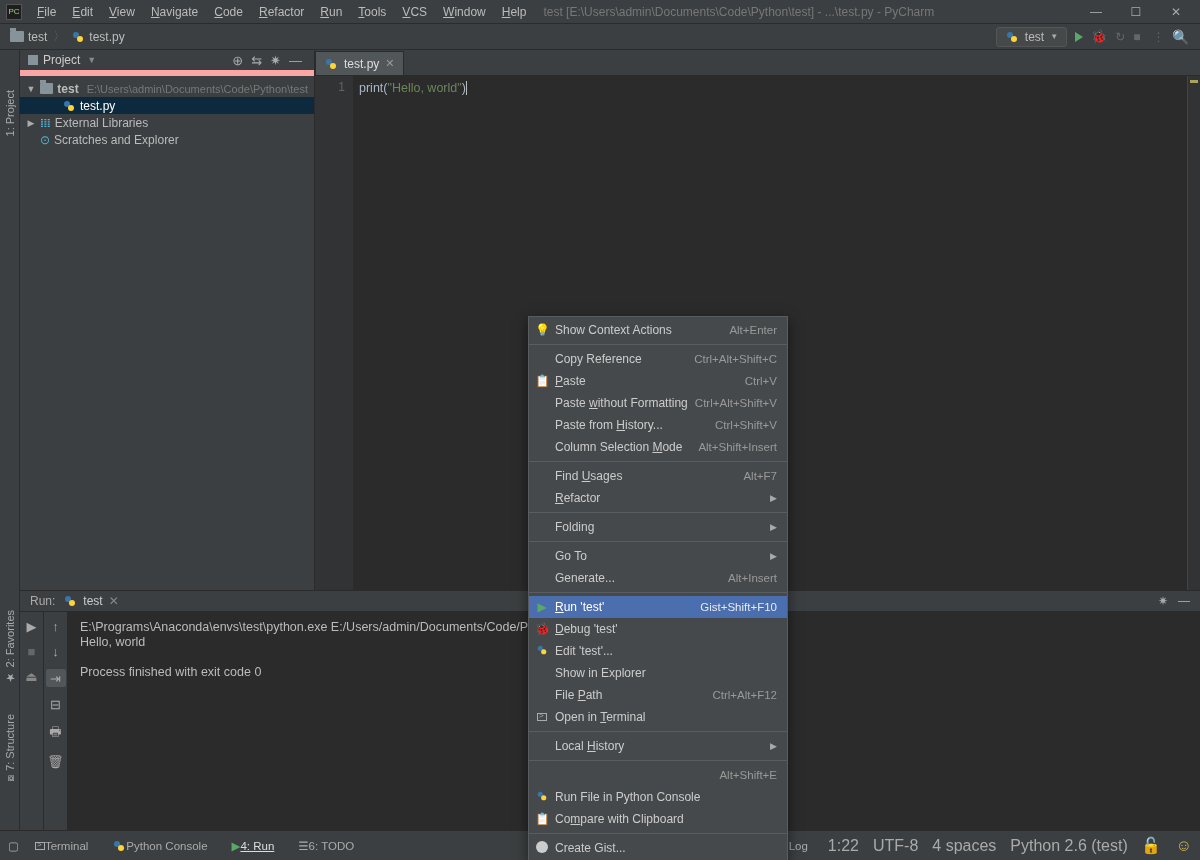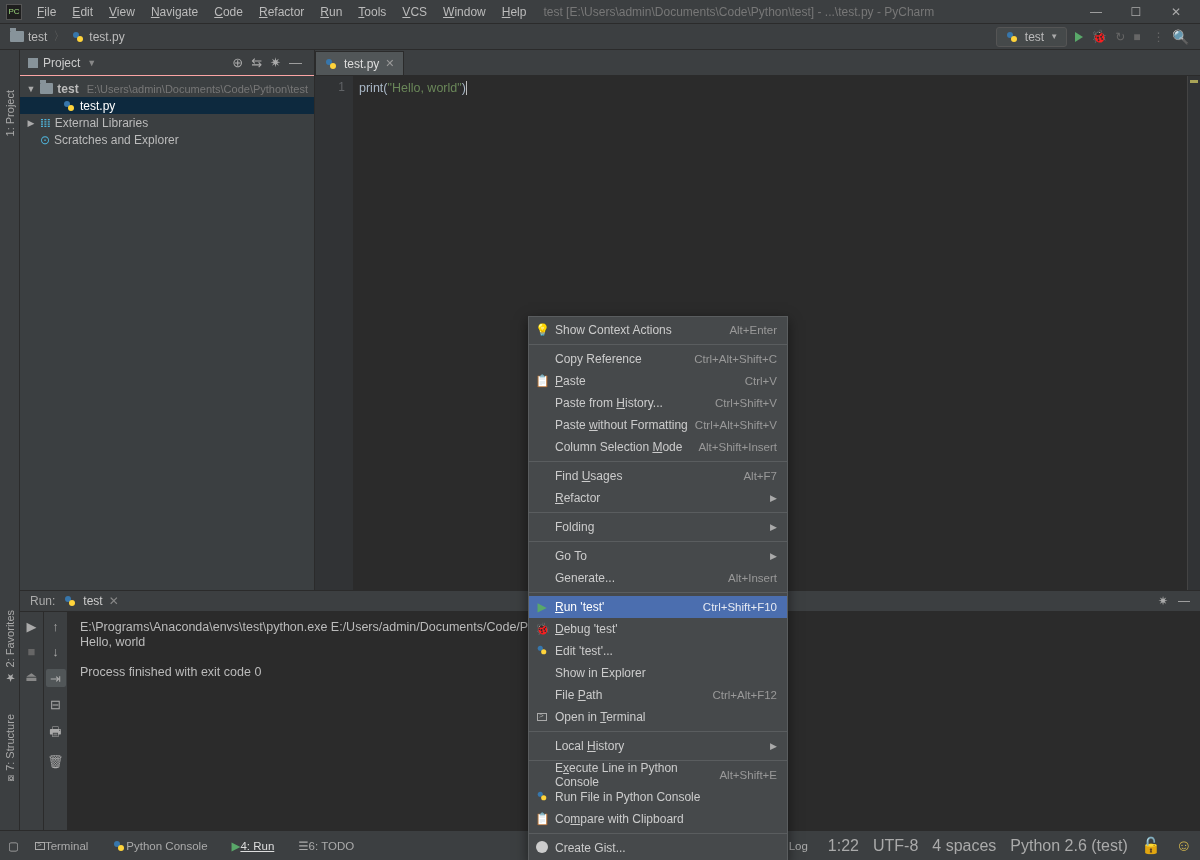--- a/index.html
+++ b/index.html
@@ -22,21 +22,21 @@
   .toolbar-right { margin-left: auto; display: flex; align-items: center; gap: 8px; }
   .run-config { background: #45494a; border: 1px solid #555; border-radius: 3px; padding: 2px 8px; display: flex; align-items:center; gap:6px; }
   .play-icon { width: 0; height: 0; border-left: 8px solid #59a869; border-top: 5px solid transparent; border-bottom: 5px solid transparent; display:inline-block; }
   .bug-icon { color:#59a869; font-size:13px; }
   .dim-icon { color:#666; }
   .search-icon { font-size: 14px; color:#aaa; }
   .main { display: flex; height: 540px; }
   .left-gutter { width: 20px; background: #3c3f41; border-right: 1px solid #2b2b2b; display:flex; flex-direction:column; align-items:center; padding-top: 40px; gap: 50px; }
   .gutter-label { writing-mode: vertical-rl; transform: rotate(180deg); font-size: 11px; color: #aaa; display:flex; align-items:center; gap:4px;}
   .project-panel { width: 295px; background: #3b3f41; border-right: 1px solid #2b2b2b; display:flex; flex-direction:column; }
-  .project-header { height: 26px; background: #3c3f41; border-bottom: 1px solid #fca5a5; display:flex; align-items:center; padding: 0 8px; }
+  .project-header { height: 26px; background: #3c3f41; border-bottom: 6px solid #fca5a5; display:flex; align-items:center; padding: 0 8px; }
   .project-header .title { font-weight: 500; color:#ccc; display:flex; align-items:center; gap:5px;}
   .project-header .dd { margin-left:2px; color:#888; font-size:9px;}
   .project-header .spacer { flex:1; }
   .project-header .hicon { color:#aaa; margin: 0 4px; font-size:13px; }
   .tree { padding: 4px 0; font-size:12px; }
   .tree-row { display:flex; align-items:center; height: 17px; padding: 0 6px; gap:4px; color:#bbb; }
   .tree-row.sel { background: #0d293e; color:#fff; }
   .tw { display:inline-block; width:10px; text-align:center; color:#aaa; font-size:9px;}
   .tree-row .path { color:#777; margin-left:4px; font-size:11px; }
   .lib-icon { color:#4fb3d9; }
@@ -314,26 +314,26 @@
     <div class="ctx-row">
       <span>Copy Reference</span>
       <span class="sc">Ctrl+Alt+Shift+C</span>
     </div>
     <div class="ctx-row">
       <span class="ic clip-ic">📋</span>
       <span><span class="ul">P</span>aste</span>
       <span class="sc">Ctrl+V</span>
     </div>
     <div class="ctx-row">
+      <span>Paste <span class="ul">w</span>ithout Formatting</span>
+      <span class="sc">Ctrl+Alt+Shift+V</span>
+    </div>
+    <div class="ctx-row">
       <span>Paste from <span class="ul">H</span>istory...</span>
       <span class="sc">Ctrl+Shift+V</span>
-    </div>
-    <div class="ctx-row">
-      <span>Paste <span class="ul">w</span>ithout Formatting</span>
-      <span class="sc">Ctrl+Alt+Shift+V</span>
     </div>
     <div class="ctx-row">
       <span>Column Selection <span class="ul">M</span>ode</span>
       <span class="sc">Alt+Shift+Insert</span>
     </div>
     <div class="ctx-sep"></div>
     <div class="ctx-row">
       <span>Find <span class="ul">U</span>sages</span>
       <span class="sc">Alt+F7</span>
     </div>
@@ -352,21 +352,21 @@
       <span class="sub">▶</span>
     </div>
     <div class="ctx-row">
       <span>Generate...</span>
       <span class="sc">Alt+Insert</span>
     </div>
     <div class="ctx-sep"></div>
     <div class="ctx-row sel">
       <span class="ic play-green">▶</span>
       <span><span class="ul">R</span>un 'test'</span>
-      <span class="sc">Ctrl+Shift+F10</span>
+      <span class="sc">Gist+Shift+F10</span>
     </div>
     <div class="ctx-row">
       <span class="ic" style="color:#59a869;">🐞</span>
       <span><span class="ul">D</span>ebug 'test'</span>
     </div>
     <div class="ctx-row">
       <span class="ic"><svg width="12" height="12" viewBox="0 0 14 14">
           <circle cx="5" cy="5" r="3" fill="#3776ab"></circle>
           <circle cx="9" cy="9" r="3" fill="#ffd43b"></circle>
         </svg></span>
@@ -383,21 +383,20 @@
       <span class="ic"><span class="term-ic"></span></span>
       <span>Open in <span class="ul">T</span>erminal</span>
     </div>
     <div class="ctx-sep"></div>
     <div class="ctx-row">
       <span>Local <span class="ul">H</span>istory</span>
       <span class="sub">▶</span>
     </div>
     <div class="ctx-sep"></div>
     <div class="ctx-row">
-      <span>E<span class="ul">x</span>ecute Line in Python Console</span>
       <span class="sc">Alt+Shift+E</span>
     </div>
     <div class="ctx-row">
       <span class="ic"><svg width="12" height="12" viewBox="0 0 14 14">
           <circle cx="5" cy="5" r="3" fill="#3776ab"></circle>
           <circle cx="9" cy="9" r="3" fill="#ffd43b"></circle>
         </svg></span>
       <span>Run File in Python Console</span>
     </div>
     <div class="ctx-row">

